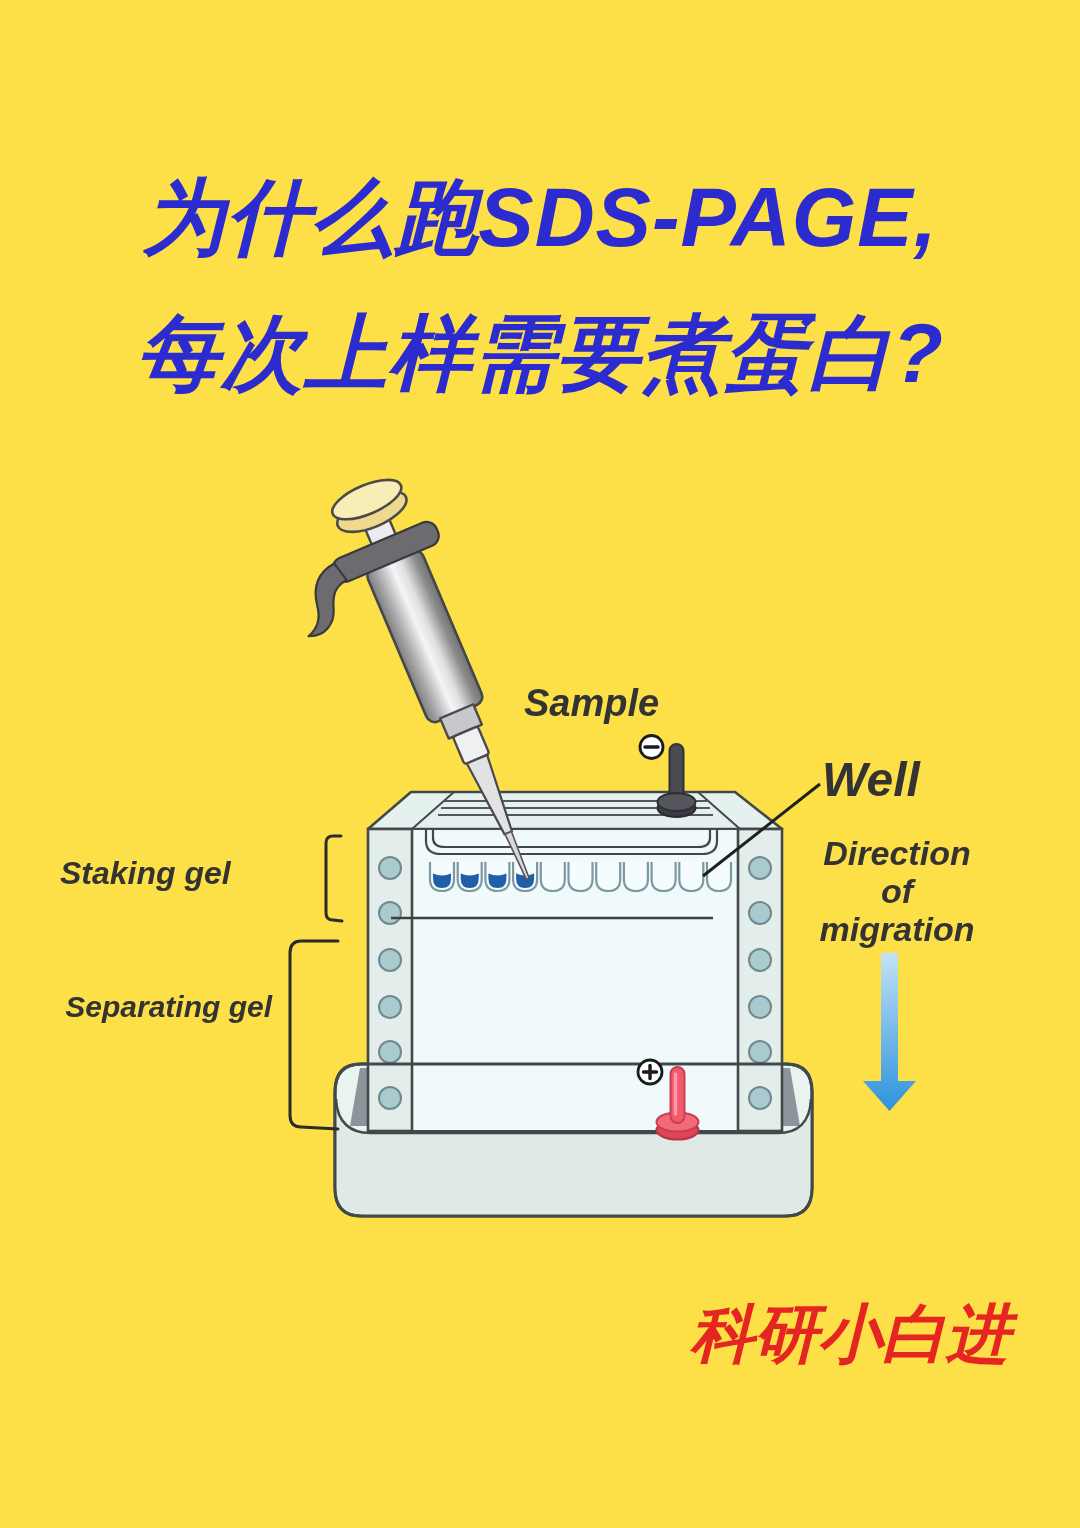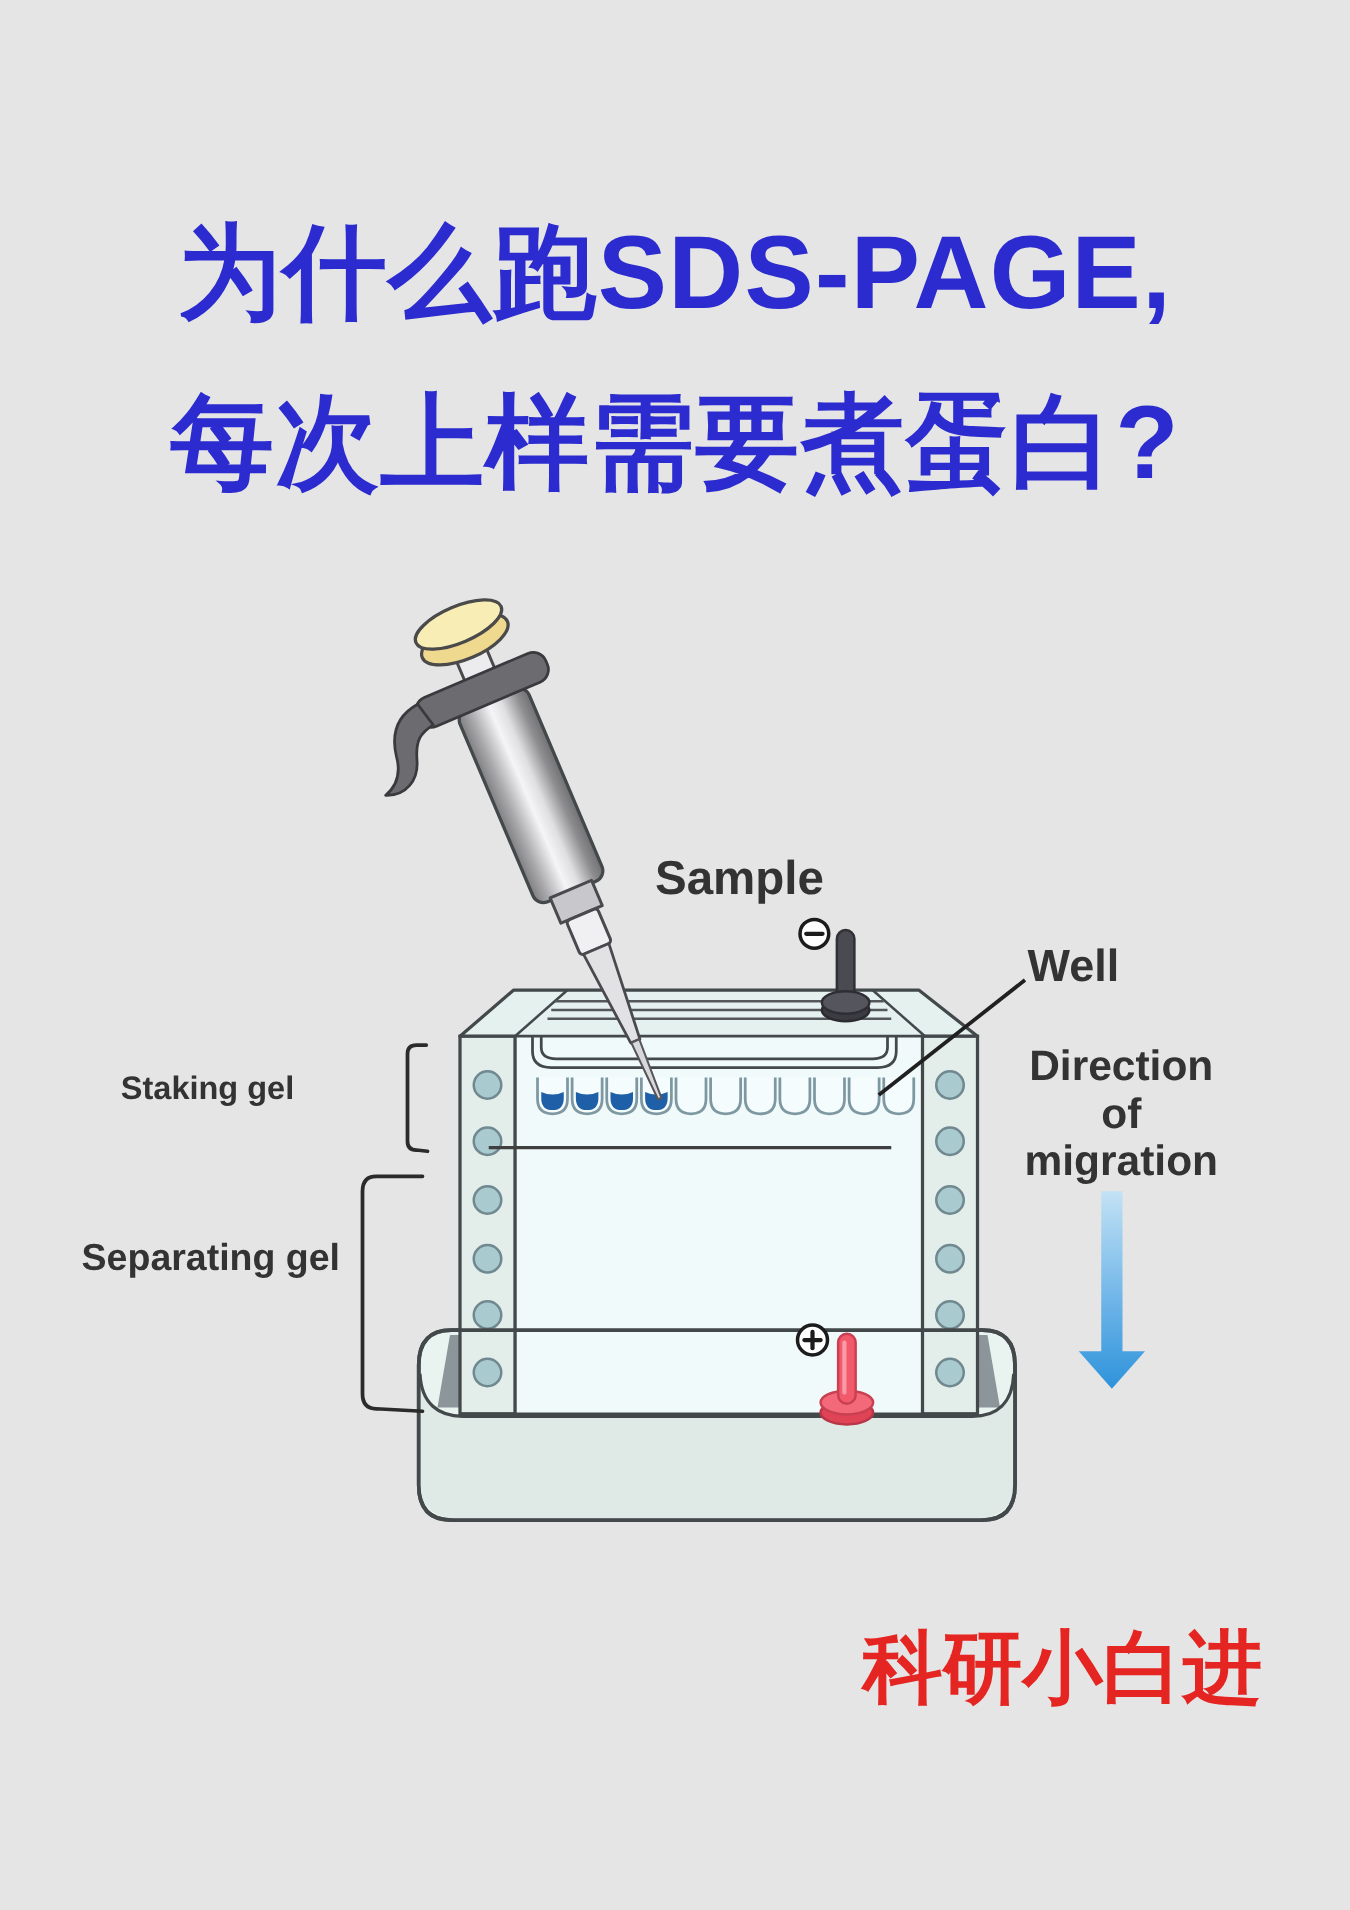--- a/index.html
+++ b/index.html
@@ -1,25 +1,25 @@
 <!DOCTYPE html>
 <html><head>
 <meta charset="utf-8">
 <style>
   html,body{margin:0;padding:0;background:#ffffff;}
-  #page{position:relative;width:1080px;height:1528px;background:#e5e5e5;overflow:hidden;
-        font-family:"Liberation Sans","DejaVu Sans",sans-serif;}
+  #page{position:relative;width:1080px;height:1528px;background:#fde047;overflow:hidden;
+        font-family:"Liberation Sans","DejaVu Sans",sans-serif;font-style:italic;}
   #diagram-svg{position:absolute;left:0;top:0;width:1080px;height:1528px;}
   .abs{position:absolute;}
   #title{left:0;top:150px;width:1080px;text-align:center;font-weight:bold;
          font-size:83px;line-height:136px;color:#2b2bd0;letter-spacing:1px;}
   .diag-label{color:#333333;font-weight:bold;}
   #sample-label{left:524px;top:682px;font-size:38px;}
-  #well-label{left:822px;top:752px;font-size:36px;}
-  #stacking-label{left:60px;top:855px;width:212px;text-align:center;font-size:26px;}
+  #well-label{left:822px;top:752px;font-size:48px;}
+  #stacking-label{left:60px;top:855px;width:212px;text-align:left;font-size:32px;}
   #separating-label{left:60px;top:990px;width:212px;text-align:right;font-size:30px;}
   #direction-label{left:797px;top:834px;width:200px;text-align:center;
                    font-size:34px;line-height:38px;}
   #footer-watermark{left:600px;top:1298px;width:500px;text-align:center;
                     font-weight:bold;font-size:64px;line-height:72px;color:#e52521;}
 </style>
 </head>
 <body>
 
 <div id="page">

